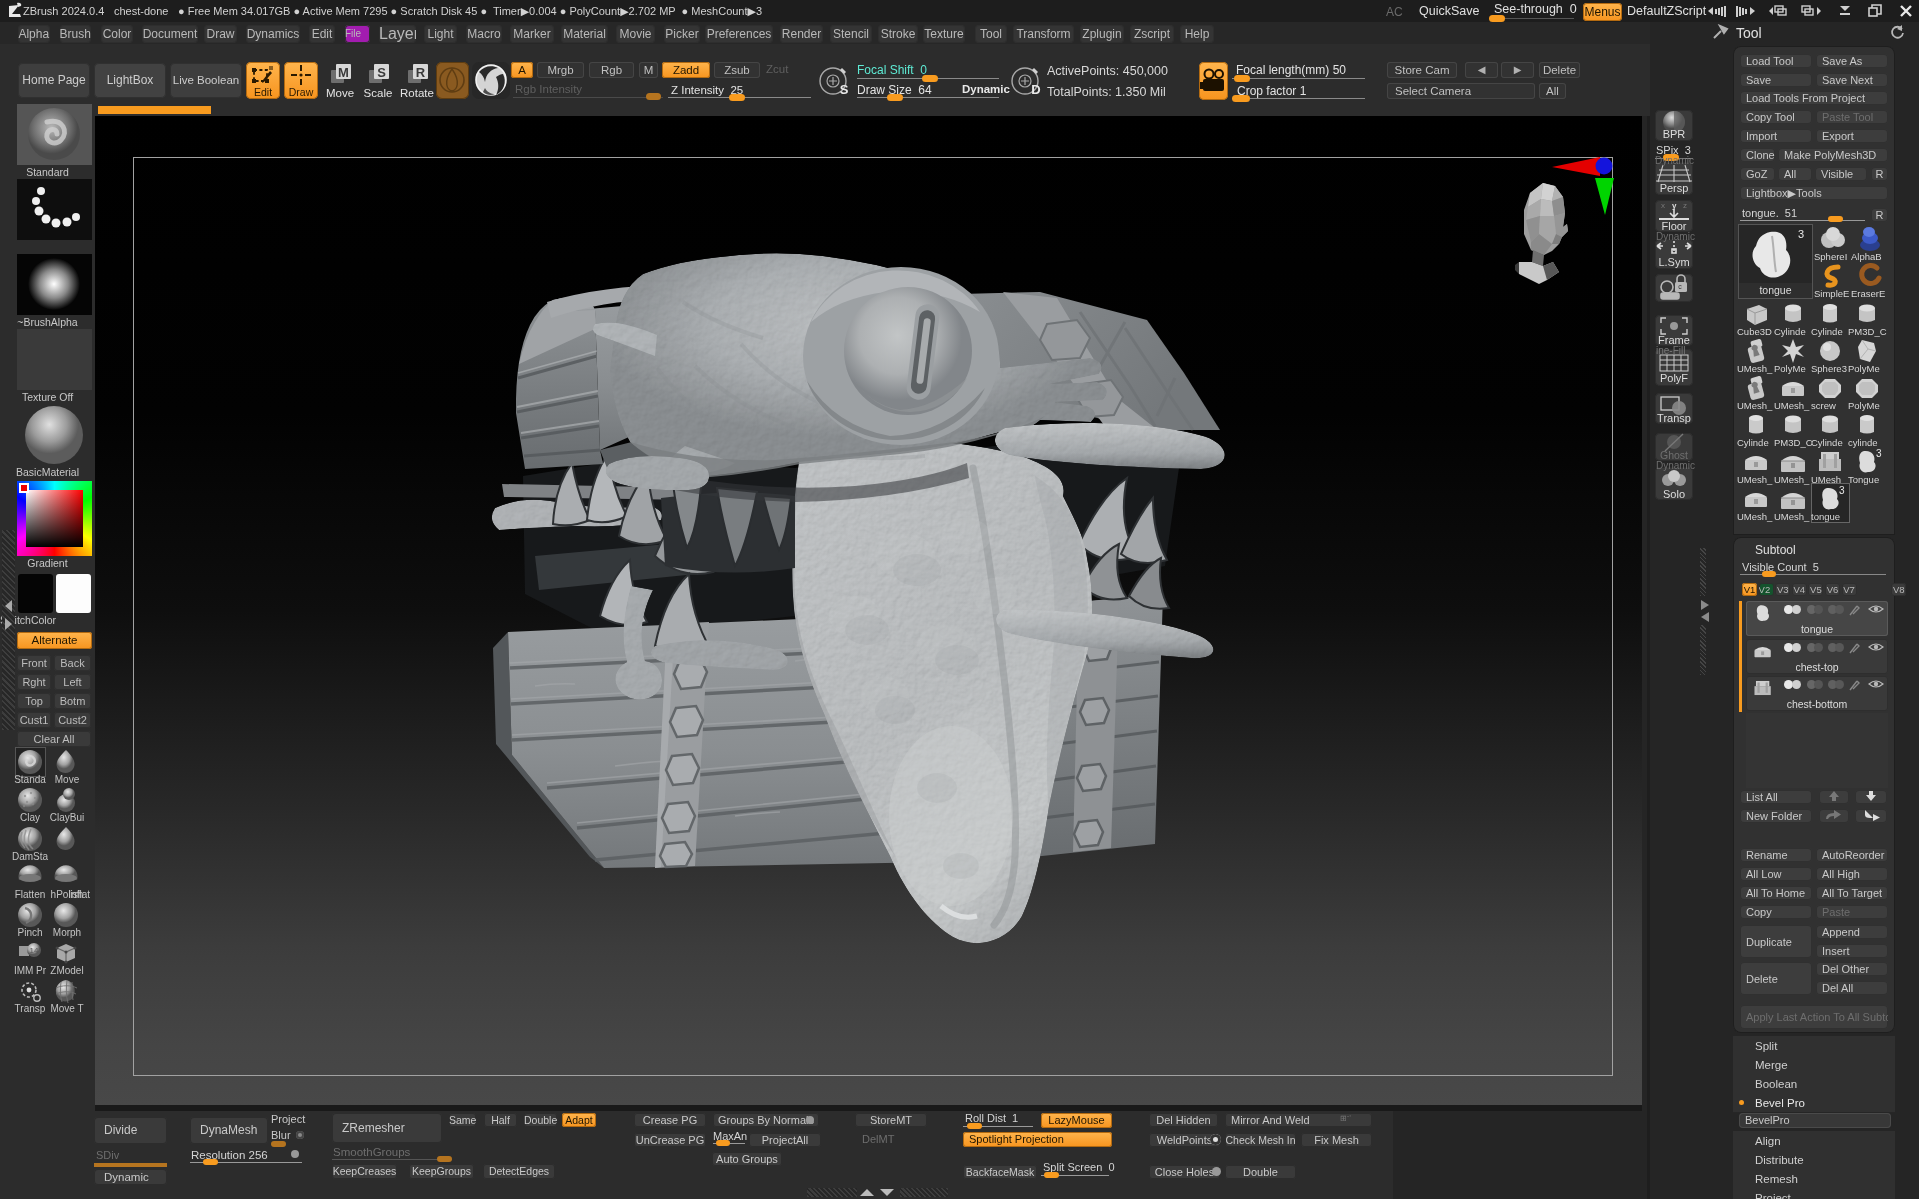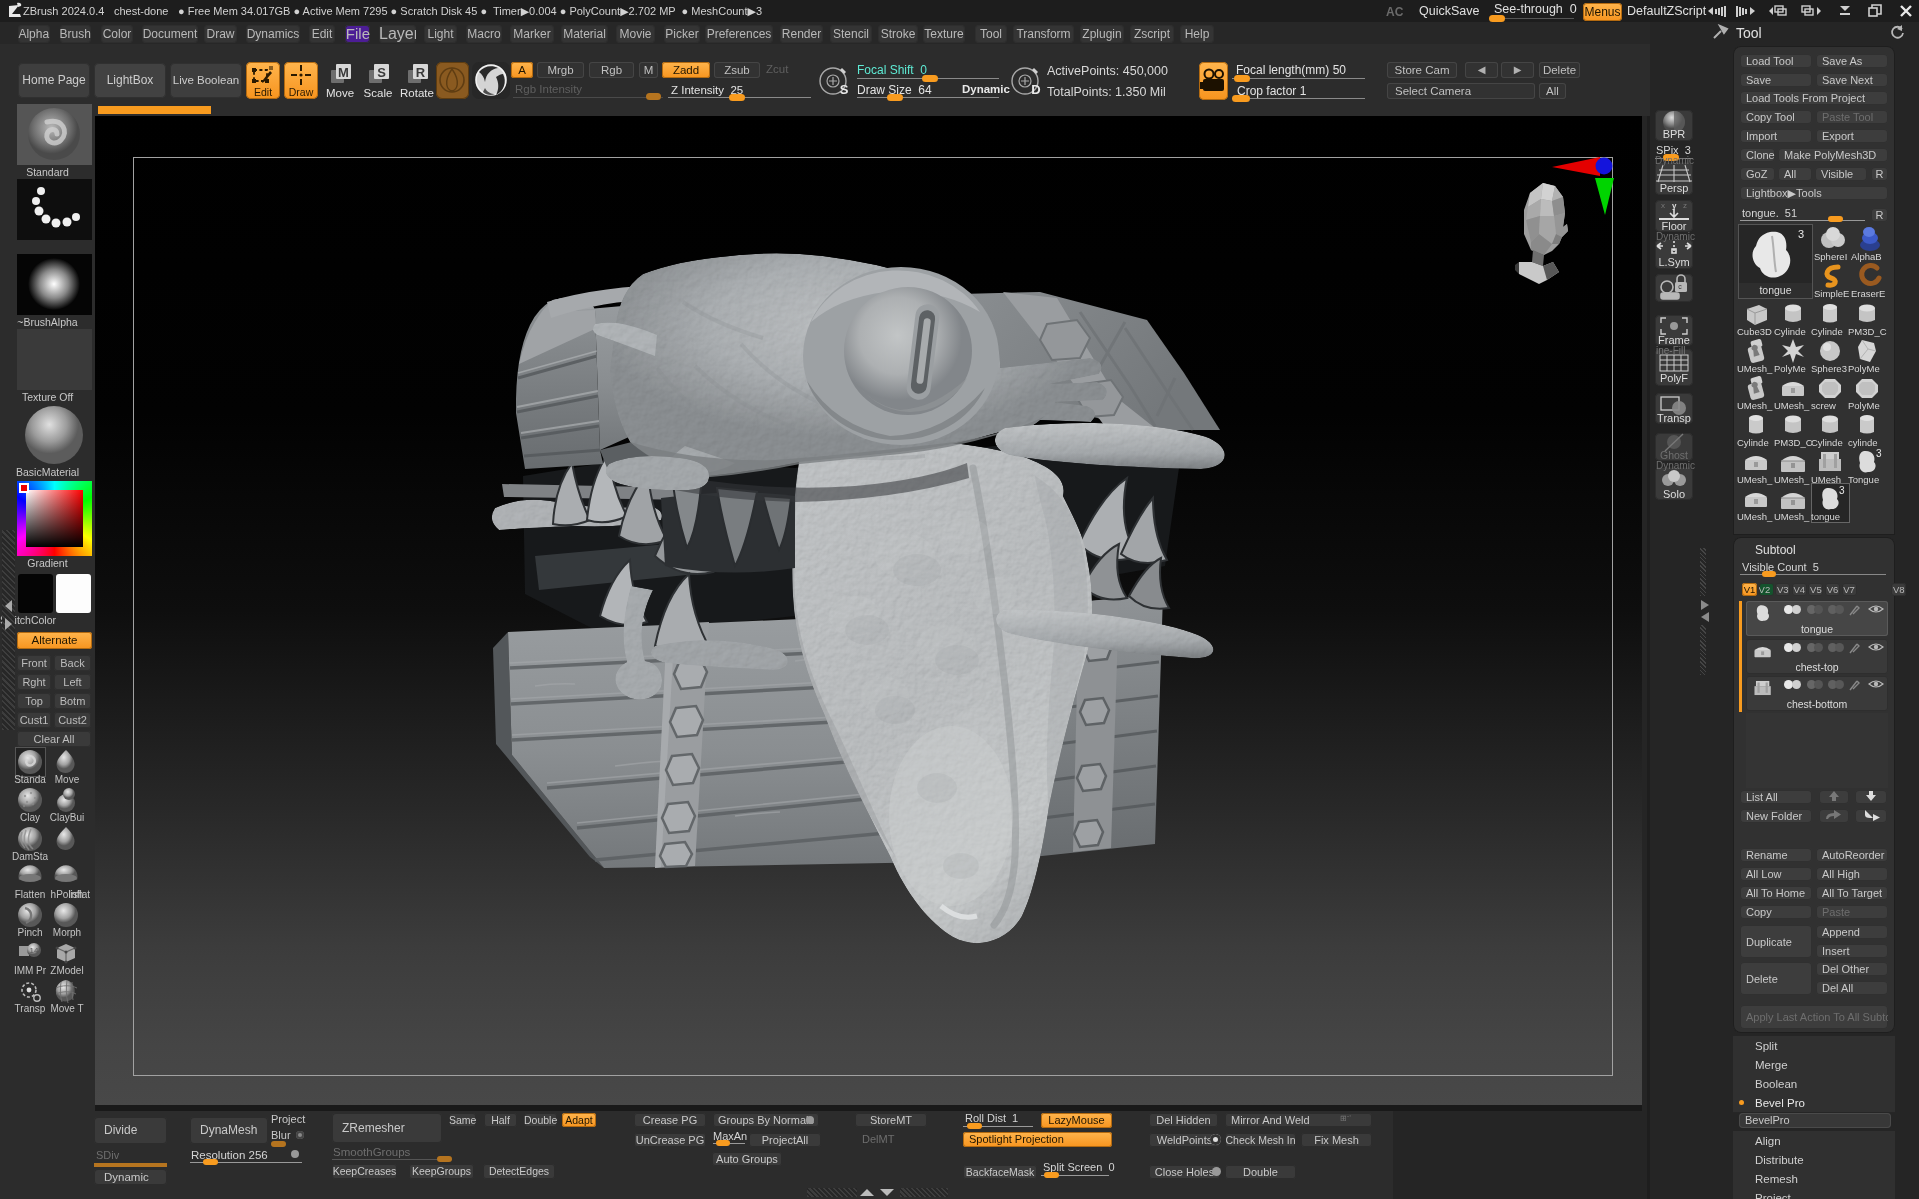--- a/index.html
+++ b/index.html
@@ -5,21 +5,21 @@
 .abs{position:absolute;}
 </style></head><body>
 <div class="abs" style="left:0;top:0;width:1919px;height:22px;background:#1d1d1d;">
 <svg class="abs" style="left:6px;top:2px" width="18" height="18" viewBox="0 0 18 18">
 <path d="M3 4 L13 3 L6 12 L14 12 L15 15 L3 15 Z" fill="#e8e8e8"></path>
 <path d="M11 1 C14 0 16 2 15 4 L12 5 Z" fill="#e8e8e8"></path>
     </svg>
 <div style="position:absolute;left:23px;top:5px;font-size:11px;color:#d2d2d2;font-weight:normal;white-space:nowrap;">ZBrush 2024.0.4</div>
 <div style="position:absolute;left:114px;top:5px;font-size:11px;color:#d2d2d2;font-weight:normal;white-space:nowrap;">chest-done</div>
 <div style="position:absolute;left:178px;top:5px;font-size:11px;color:#d2d2d2;font-weight:normal;white-space:nowrap;">● Free Mem 34.017GB ● Active Mem 7295 ● Scratch Disk 45 ●&nbsp; Timer▶0.004 ● PolyCount▶2.702 MP &nbsp;● MeshCount▶3</div>
-<div style="position:absolute;left:1386px;top:5px;font-size:12px;color:#6a6a6a;font-weight:bold;white-space:nowrap;">AC</div>
+<div style="position:absolute;left:1386px;top:5px;font-size:12px;color:#6a6a6a;font-weight:normal;white-space:nowrap;">AC</div>
 <div style="position:absolute;left:1419px;top:4px;font-size:12.5px;color:#e0e0e0;font-weight:normal;white-space:nowrap;">QuickSave</div>
 <div style="position:absolute;left:1494px;top:2px;font-size:12.5px;color:#e0e0e0;font-weight:normal;white-space:nowrap;">See-through&nbsp; 0</div>
 <div style="position:absolute;left:1489px;top:18px;width:85px;height:1px;background:#555;"></div>
 <div style="position:absolute;left:1489px;top:15px;width:16px;height:7px;background:#f89b1f;border-radius:3.5px;"></div>
 <div style="position:absolute;left:1583px;top:3px;width:39px;height:18px;background:linear-gradient(#ffb54d,#f7941e);color:#201500;font-size:12px;line-height:18px;text-align:center;border-radius:4px;box-shadow:inset 0 0 0 1px #b36a10;white-space:nowrap;overflow:hidden;">Menus</div>
 <div style="position:absolute;left:1627px;top:4px;font-size:12.5px;color:#e0e0e0;font-weight:normal;white-space:nowrap;">DefaultZScript</div>
 <svg class="abs" style="left:1706px;top:4px" width="52" height="14" viewBox="0 0 52 14">
 <g fill="#cfcfcf">
         <path d="M2 7 L7 3 L7 11 Z"></path>
         <rect x="9" y="5" width="2" height="5"></rect>
@@ -56,21 +56,21 @@
     </svg>
 </div>
 <div class="abs" style="left:0;top:22px;width:1919px;height:22px;background:#272727;">
 <div style="position:absolute;left:17.5px;top:2.5px;width:32.5px;height:18px;background:#343434;color:#b9b9b9;font-size:12px;line-height:18px;text-align:center;border-radius:4px;box-shadow:inset 0 0 0 1px #2e2e2e;white-space:nowrap;overflow:hidden;">Alpha</div>
 <div style="position:absolute;left:59.5px;top:2.5px;width:31.5px;height:18px;background:#343434;color:#b9b9b9;font-size:12px;line-height:18px;text-align:center;border-radius:4px;box-shadow:inset 0 0 0 1px #2e2e2e;white-space:nowrap;overflow:hidden;">Brush</div>
 <div style="position:absolute;left:101px;top:2.5px;width:32px;height:18px;background:#343434;color:#b9b9b9;font-size:12px;line-height:18px;text-align:center;border-radius:4px;box-shadow:inset 0 0 0 1px #2e2e2e;white-space:nowrap;overflow:hidden;">Color</div>
 <div style="position:absolute;left:142px;top:2.5px;width:56px;height:18px;background:#343434;color:#b9b9b9;font-size:12px;line-height:18px;text-align:center;border-radius:4px;box-shadow:inset 0 0 0 1px #2e2e2e;white-space:nowrap;overflow:hidden;">Document</div>
 <div style="position:absolute;left:204px;top:2.5px;width:33px;height:18px;background:#343434;color:#b9b9b9;font-size:12px;line-height:18px;text-align:center;border-radius:4px;box-shadow:inset 0 0 0 1px #2e2e2e;white-space:nowrap;overflow:hidden;">Draw</div>
 <div style="position:absolute;left:246px;top:2.5px;width:54px;height:18px;background:#343434;color:#b9b9b9;font-size:12px;line-height:18px;text-align:center;border-radius:4px;box-shadow:inset 0 0 0 1px #2e2e2e;white-space:nowrap;overflow:hidden;">Dynamics</div>
 <div style="position:absolute;left:309px;top:2.5px;width:26px;height:18px;background:#343434;color:#b9b9b9;font-size:12px;line-height:18px;text-align:center;border-radius:4px;box-shadow:inset 0 0 0 1px #2e2e2e;white-space:nowrap;overflow:hidden;">Edit</div>
-<div style="position:absolute;left:345px;top:2.5px;width:25px;height:18px;background:#4c1d95;color:#b9b9b9;font-size:15px;line-height:18px;text-align:right;border-radius:4px;box-shadow:inset 0 0 0 1px #2e2e2e;white-space:nowrap;overflow:hidden;">File</div>
+<div style="position:absolute;left:345px;top:2.5px;width:25px;height:18px;background:#a21caf;color:#b9b9b9;font-size:10px;line-height:18px;text-align:left;border-radius:4px;box-shadow:inset 0 0 0 1px #2e2e2e;white-space:nowrap;overflow:hidden;">File</div>
 <div style="position:absolute;left:379px;top:2.5px;width:37px;height:18px;background:#343434;color:#b9b9b9;font-size:16px;line-height:18px;text-align:center;border-radius:4px;box-shadow:inset 0 0 0 1px #2e2e2e;white-space:nowrap;overflow:hidden;">Layer</div>
 <div style="position:absolute;left:424px;top:2.5px;width:33px;height:18px;background:#343434;color:#b9b9b9;font-size:12px;line-height:18px;text-align:center;border-radius:4px;box-shadow:inset 0 0 0 1px #2e2e2e;white-space:nowrap;overflow:hidden;">Light</div>
 <div style="position:absolute;left:466px;top:2.5px;width:36px;height:18px;background:#343434;color:#b9b9b9;font-size:12px;line-height:18px;text-align:center;border-radius:4px;box-shadow:inset 0 0 0 1px #2e2e2e;white-space:nowrap;overflow:hidden;">Macro</div>
 <div style="position:absolute;left:510px;top:2.5px;width:44px;height:18px;background:#343434;color:#b9b9b9;font-size:12px;line-height:18px;text-align:center;border-radius:4px;box-shadow:inset 0 0 0 1px #2e2e2e;white-space:nowrap;overflow:hidden;">Marker</div>
 <div style="position:absolute;left:561px;top:2.5px;width:47px;height:18px;background:#343434;color:#b9b9b9;font-size:12px;line-height:18px;text-align:center;border-radius:4px;box-shadow:inset 0 0 0 1px #2e2e2e;white-space:nowrap;overflow:hidden;">Material</div>
 <div style="position:absolute;left:616px;top:2.5px;width:39px;height:18px;background:#343434;color:#b9b9b9;font-size:12px;line-height:18px;text-align:center;border-radius:4px;box-shadow:inset 0 0 0 1px #2e2e2e;white-space:nowrap;overflow:hidden;">Movie</div>
 <div style="position:absolute;left:664px;top:2.5px;width:36px;height:18px;background:#343434;color:#b9b9b9;font-size:12px;line-height:18px;text-align:center;border-radius:4px;box-shadow:inset 0 0 0 1px #2e2e2e;white-space:nowrap;overflow:hidden;">Picker</div>
 <div style="position:absolute;left:705px;top:2.5px;width:68px;height:18px;background:#343434;color:#b9b9b9;font-size:12px;line-height:18px;text-align:center;border-radius:4px;box-shadow:inset 0 0 0 1px #2e2e2e;white-space:nowrap;overflow:hidden;">Preferences</div>
 <div style="position:absolute;left:780px;top:2.5px;width:43px;height:18px;background:#343434;color:#b9b9b9;font-size:12px;line-height:18px;text-align:center;border-radius:4px;box-shadow:inset 0 0 0 1px #2e2e2e;white-space:nowrap;overflow:hidden;">Render</div>
 <div style="position:absolute;left:830px;top:2.5px;width:42px;height:18px;background:#343434;color:#b9b9b9;font-size:12px;line-height:18px;text-align:center;border-radius:4px;box-shadow:inset 0 0 0 1px #2e2e2e;white-space:nowrap;overflow:hidden;">Stencil</div>

